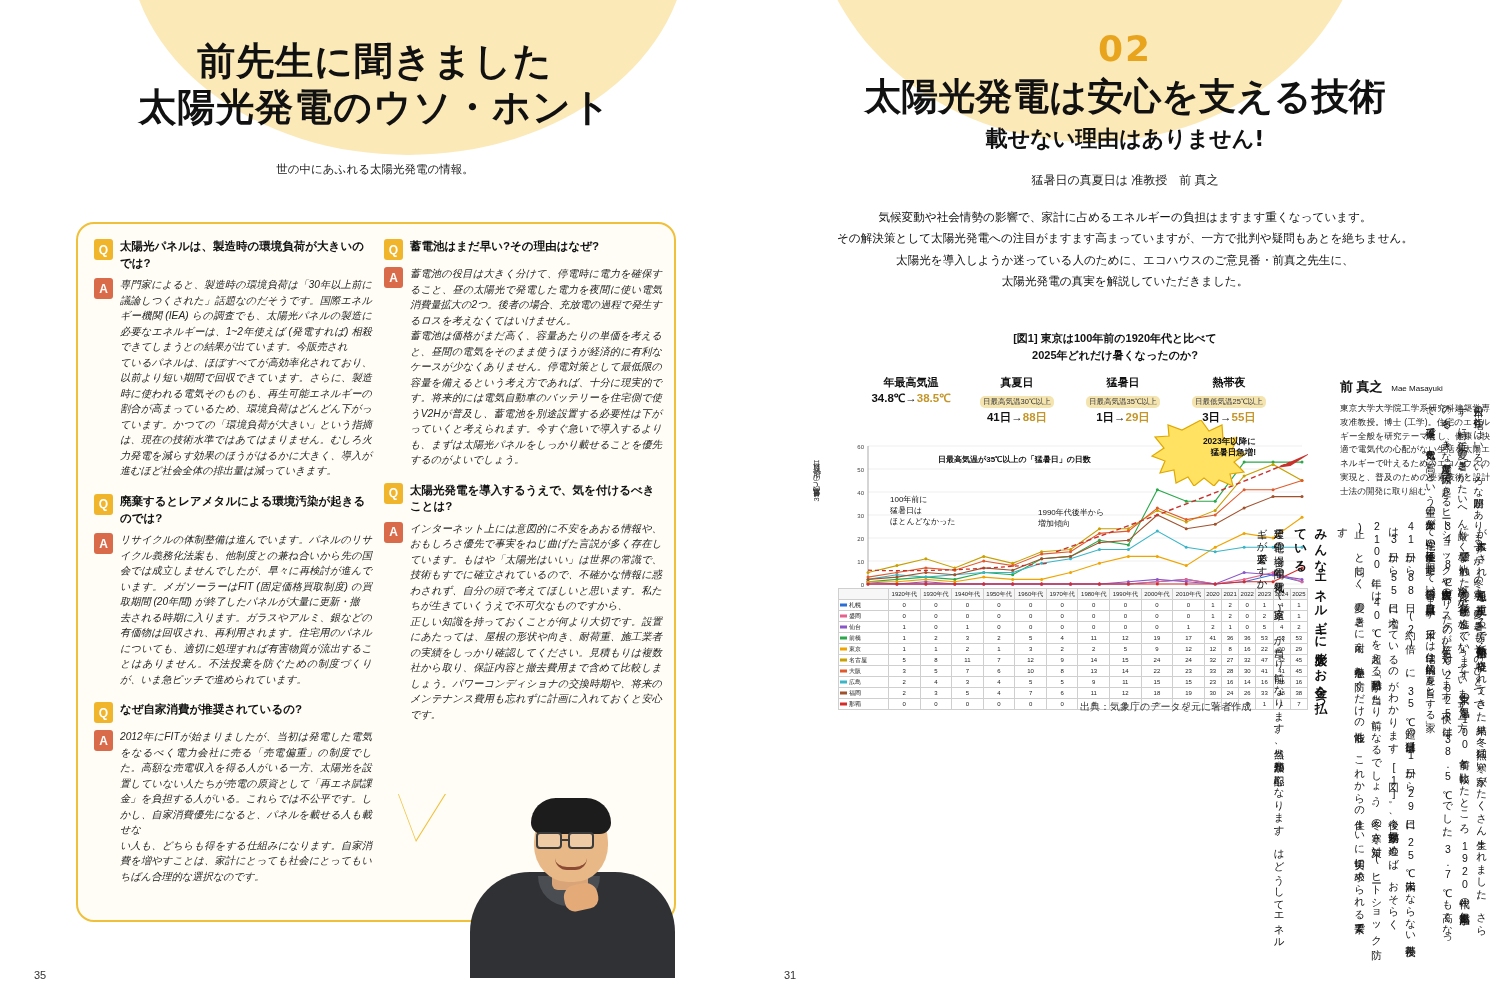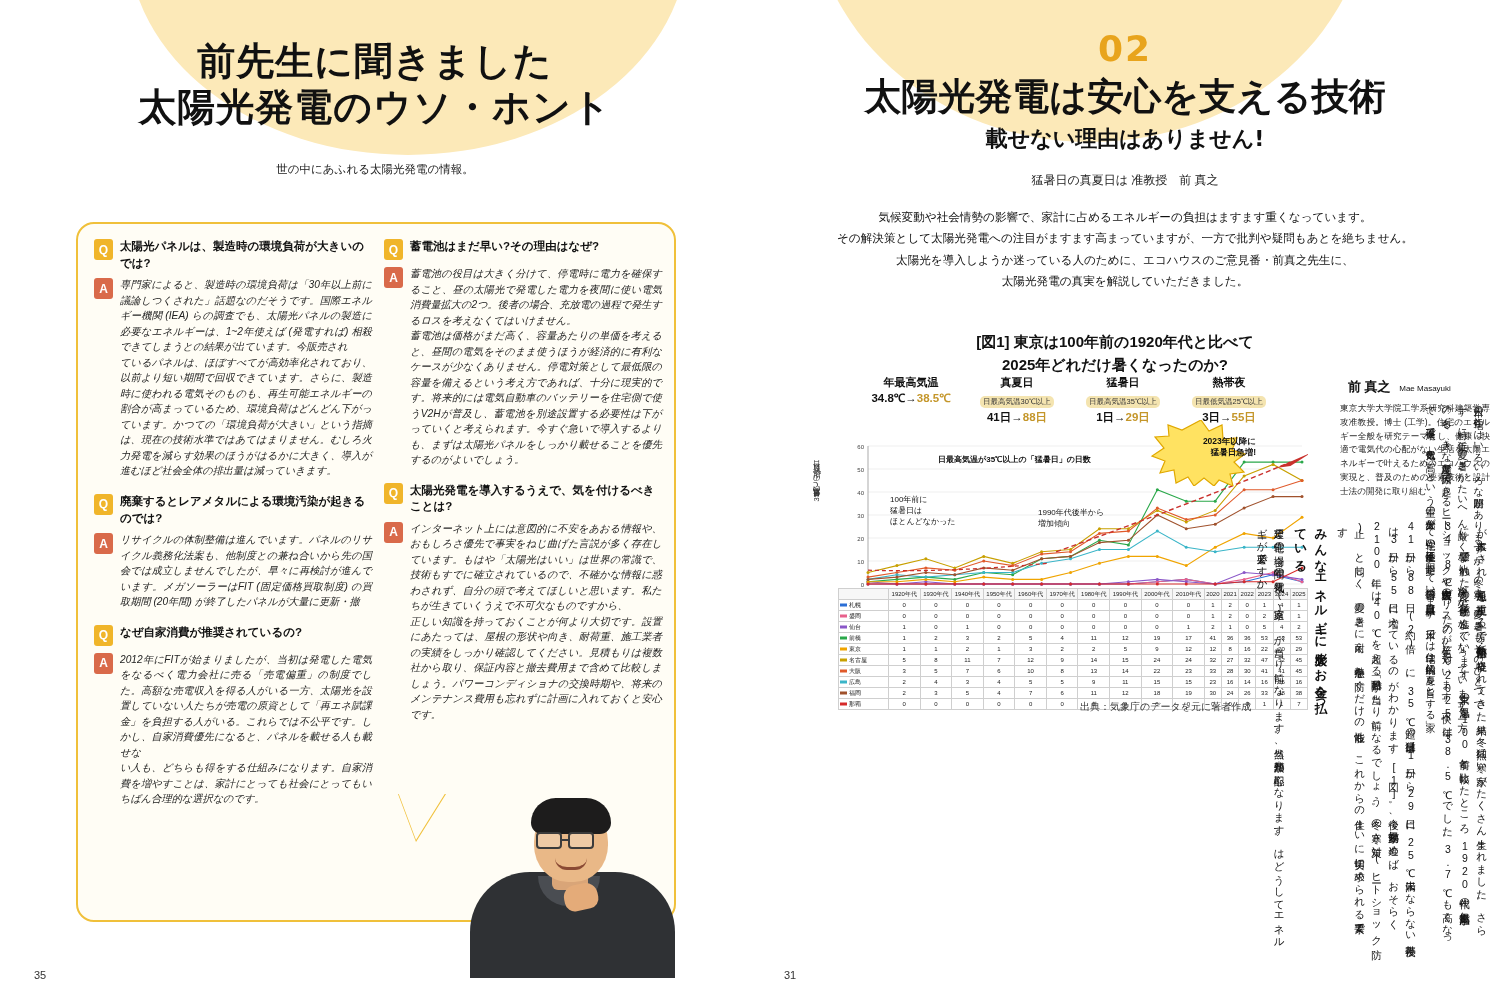--- a/index.html
+++ b/index.html
@@ -125,21 +125,21 @@
     position:absolute; left:0; top:172px; width:750px; text-align:center;
     font-size:12px; color:#222;
   }
   .rp-lead {
     position:absolute; left:0; top:206px; width:750px; text-align:center;
     font-size:11.6px; color:#111; line-height:1.85;
   }
 
   .fig-title {
     position:absolute; left:150px; top:330px; width:430px; text-align:center;
-    font-size:15px; font-weight:bold; color:#111; line-height:1.55;
+    font-size:11px; font-weight:bold; color:#111; line-height:1.55;
   }
 
   .stats { position:absolute; left:110px; top:375px; width:420px; display:flex; gap:4px; }
   .stat { flex:1; text-align:center; }
   .stat .nm { font-size:11px; font-weight:bold; color:#111; }
   .stat .cond { font-size:7.5px; color:#333; background:#f4e4b0; border-radius:5px; padding:1px 3px; display:inline-block; margin:2px 0; }
   .stat .val { font-size:11.5px; font-weight:bold; color:#111; }
   .stat .val em { font-style:normal; color:#c4962a; }
 
   .chart { position:absolute; left:88px; top:440px; width:470px; height:160px; }
@@ -164,21 +164,21 @@
   .table table { border-collapse:collapse; width:100%; }
   .table td, .table th { border:0.5px solid #cfcfcf; text-align:center; padding:0.5px 0; font-weight:normal; }
   .table th { background:#f7f7f7; font-size:6px; }
   .table td.rowhead { text-align:left; padding-left:10px; position:relative; white-space:nowrap; font-size:6px; }
   .swatch { position:absolute; left:1px; top:50%; transform:translateY(-50%); width:7px; height:3px; }
   .src { position:absolute; left:330px; top:700px; font-size:10px; color:#333; }
 
   .prof {
     position:absolute; left:590px; top:378px; width:150px;
   }
-  .prof .nm { font-size:13px; font-weight:bold; color:#111;margin-left:8px; }
+  .prof .nm { font-size:13px; font-weight:bold; color:#111; }
   .prof .nm small { font-size:8px; font-weight:normal; margin-left:5px; }
   .prof .bio { margin-top:6px; font-size:8.6px; color:#222; line-height:1.6; text-align:justify; }
 
   
   .vcols {
     position:absolute; left:40px; top:520px; width:700px; height:440px;
     display:flex; flex-direction:row-reverse; gap:0px; justify-content:flex-start;
   }
   .vcol {
     writing-mode:vertical-rl; text-orientation:upright;
@@ -232,20 +232,23 @@
         </div>
 
         <div class="qa-item">
           <div class="q-row">
             <span class="badge badge-q">Q</span>
             <span class="q-text">廃棄するとレアメタルによる環境汚染が起きるのでは?</span>
           </div>
           <div class="a-row">
             <span class="badge badge-a">A</span>
             <span class="a-text">リサイクルの体制整備は進んでいます。パネルのリサイクル義務化法案も、他制度との兼ね合いから先の国会では成立しませんでしたが、早々に再検討が進んでいます。メガソーラーはFIT (固定価格買取制度) の買取期間 (20年間) が終了したパネルが大量に更新・撤</span>
+          </div>
+          <div class="a-text dim" style="padding-left:26px">
+            去される時期に入ります。ガラスやアルミ、銀などの有価物は回収され、再利用されます。住宅用のパネルについても、適切に処理すれば有害物質が流出することはありません。不法投棄を防ぐための制度づくりが、いま急ピッチで進められています。
           </div>
         </div>
 
         <div class="qa-item">
           <div class="q-row">
             <span class="badge badge-q">Q</span>
             <span class="q-text">なぜ自家消費が推奨されているの?</span>
           </div>
           <div class="a-row">
             <span class="badge badge-a">A</span>

